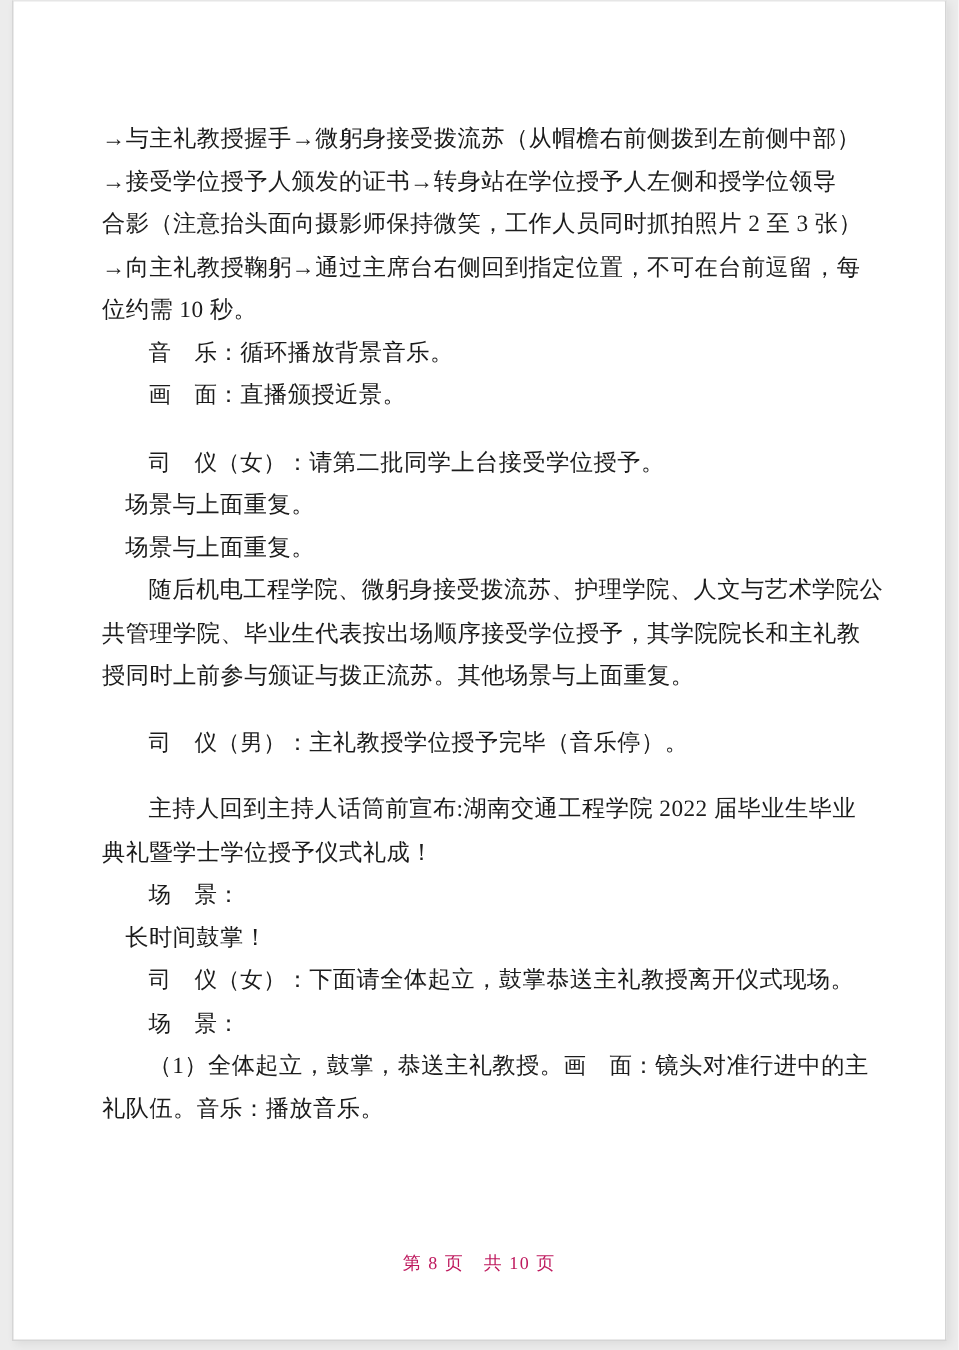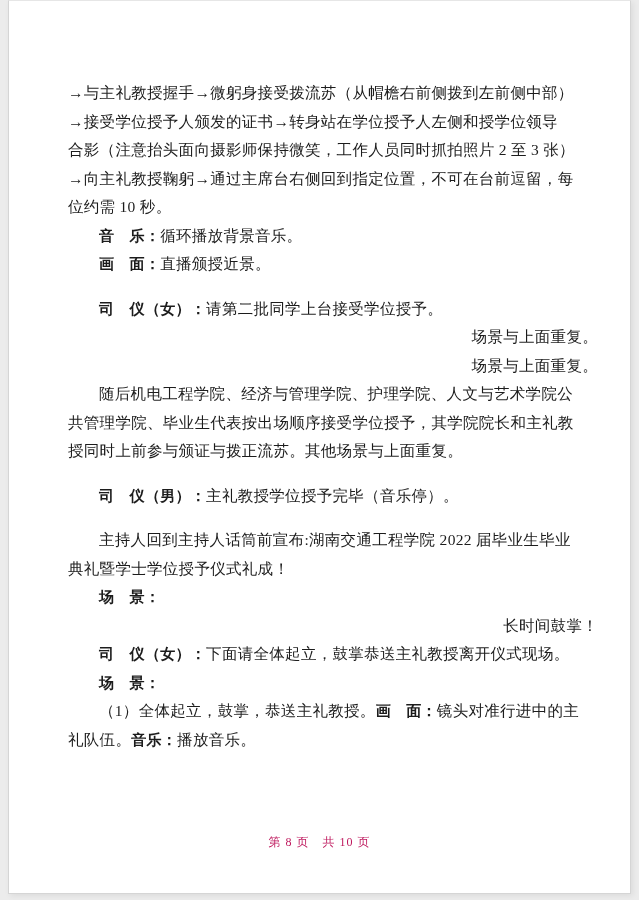--- a/index.html
+++ b/index.html
@@ -23,25 +23,25 @@
     position:absolute; left:59px; top:78px;
     width:530px;
     color:#1c1c1c;
   }
   .line {
     height:28.5px; line-height:28.5px;
     font-size:15.5px;
     letter-spacing:0.3px;
     white-space:pre;
   }
-  .ind1 { padding-left:15.5px;text-align:right; }
+  .ind1 { padding-left:15.5px; }
   .ind2 { padding-left:31px; }
   .blank { height:16px; }
   .b {
-    font-weight:bold;
+    font-weight:normal;
     font-family:"Liberation Sans","DejaVu Sans",sans-serif;
     font-size:15px;
   }
   .footer {
     position:absolute; left:0; right:0; top:833px;
     text-align:center;
     font-size:12px;
     color:#be185d;
     letter-spacing:1px;
   }
@@ -55,21 +55,21 @@
       <div class="line"><span>→接受学位授予人颁发的证书→转身站在学位授予人左侧和授学位领导</span></div>
       <div class="line"><span>合影（注意抬头面向摄影师保持微笑，工作人员同时抓拍照片 2 至 3 张）</span></div>
       <div class="line"><span>→向主礼教授鞠躬→通过主席台右侧回到指定位置，不可在台前逗留，每</span></div>
       <div class="line"><span>位约需 10 秒。</span></div>
       <div class="line ind2"><span class="b">音　乐：</span><span>循环播放背景音乐。</span></div>
       <div class="line ind2"><span class="b">画　面：</span><span>直播颁授近景。</span></div>
       <div class="blank"></div>
       <div class="line ind2"><span class="b">司　仪（女）：</span><span>请第二批同学上台接受学位授予。</span></div>
       <div class="line ind1"><span>场景与上面重复。</span></div>
       <div class="line ind1"><span>场景与上面重复。</span></div>
-      <div class="line ind2"><span>随后机电工程学院、经济与管理学院、护理学院、人文与艺术学院公</span></div>
+      <div class="line ind2"><span>随后机电工程学院、微躬身接受拨流苏、护理学院、人文与艺术学院公</span></div>
       <div class="line"><span>共管理学院、毕业生代表按出场顺序接受学位授予，其学院院长和主礼教</span></div>
       <div class="line"><span>授同时上前参与颁证与拨正流苏。其他场景与上面重复。</span></div>
       <div class="blank"></div>
       <div class="line ind2"><span class="b">司　仪（男）：</span><span>主礼教授学位授予完毕（音乐停）。</span></div>
       <div class="blank"></div>
       <div class="line ind2"><span>主持人回到主持人话筒前宣布:湖南交通工程学院 2022 届毕业生毕业</span></div>
       <div class="line"><span>典礼暨学士学位授予仪式礼成！</span></div>
       <div class="line ind2"><span class="b">场　景：</span></div>
       <div class="line ind1"><span>长时间鼓掌！</span></div>
       <div class="line ind2"><span class="b">司　仪（女）：</span><span>下面请全体起立，鼓掌恭送主礼教授离开仪式现场。</span></div>

